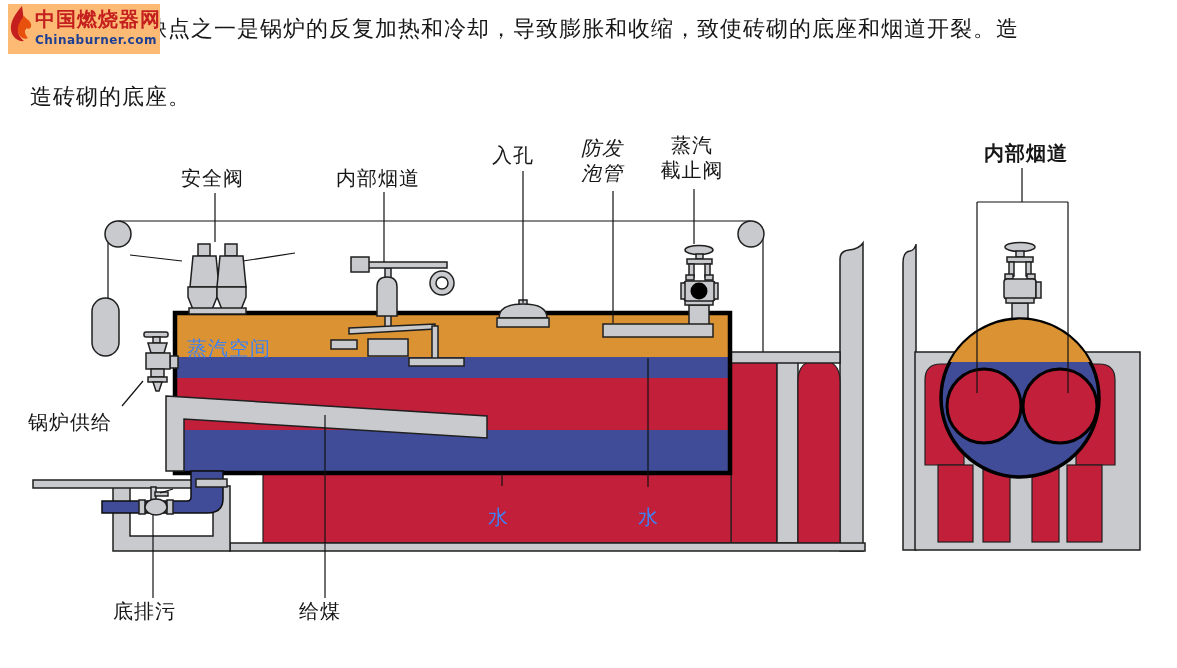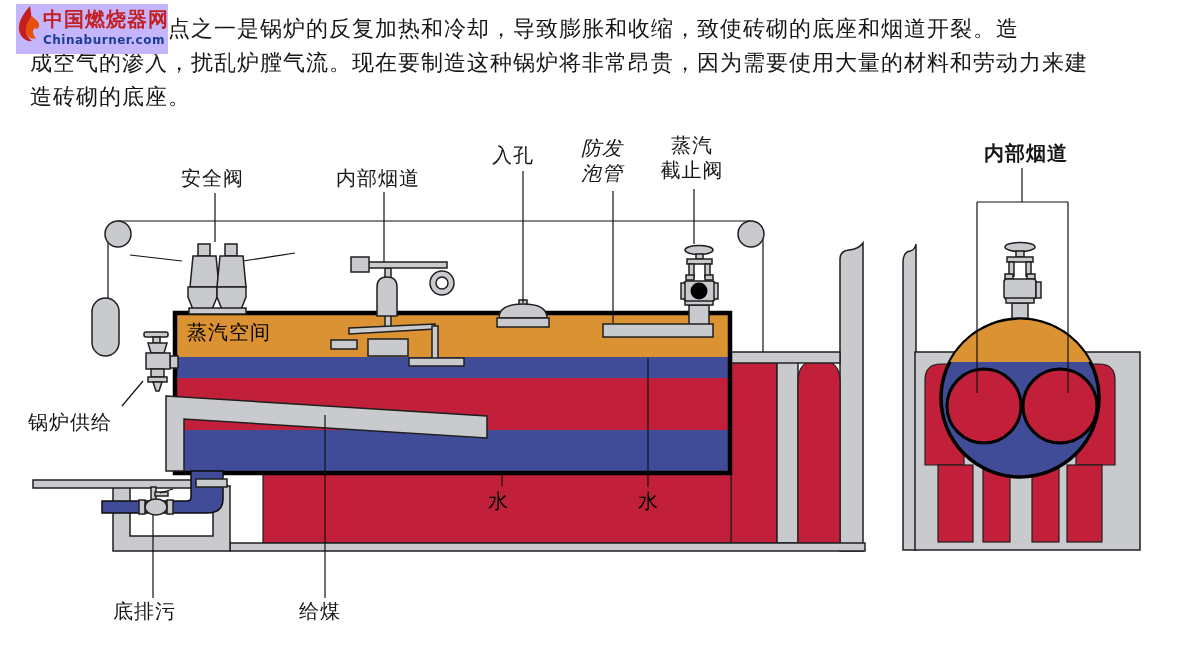--- a/index.html
+++ b/index.html
@@ -3,39 +3,38 @@
 <meta charset="utf-8">
 <style>
   html,body{margin:0;padding:0;background:#fff;}
   #canvas{position:relative;width:1177px;height:668px;background:#fff;overflow:hidden;
           font-family:"DejaVu Sans","Liberation Sans",sans-serif;}
   #art{position:absolute;left:0;top:0;}
   .introline{position:absolute;left:30px;white-space:nowrap;font-size:22px;letter-spacing:1px;
              color:#161616;line-height:34px;}
   .lbl{position:absolute;font-size:20px;letter-spacing:1px;color:#161616;white-space:pre-line;line-height:25px;}
   .lbl.center{text-align:center;}
-  .lbl.white{color:#000000;}
-  #logo{position:absolute;left:16px;top:4px;width:152px;height:50px;background:#c4b5fd;}
+  .lbl.white{color:#3b82f6;margin-top:16px;}
+  #logo{position:absolute;left:8px;top:4px;width:152px;height:50px;background:#fdba74;}
   #logo .cn{position:absolute;left:27px;top:2px;font-size:20px;font-weight:bold;color:#c41e1e;
             letter-spacing:1px;white-space:nowrap;}
   #logo .en{position:absolute;left:27px;top:29px;font-size:12px;font-weight:bold;color:#1c3f94;
             white-space:nowrap;letter-spacing:0.5px;}
   #caption{position:absolute;left:519px;top:624px;font-size:21px;letter-spacing:2px;color:#161616;}
   .gry{fill:#C9CACE;stroke:#1f1f1f;stroke-width:1.5;}
   .redS{fill:#C2203A;stroke:#1f1f1f;stroke-width:1.2;}
   .blueS{fill:#414C98;stroke:#0c0c0c;stroke-width:1.5;}
   .ln{stroke:#111;stroke-width:1.2;fill:none;}
 </style>
 </head>
 <body>
 
 <div id="canvas">
 
   <div class="introline" style="top:12px;">这种锅炉的缺点之一是锅炉的反复加热和冷却，导致膨胀和收缩，致使砖砌的底座和烟道开裂。造</div>
-  <div class="introline" style="top:46px;">成空气的渗入，扰乱炉膛气流。现在要制造这种锅炉将非常昂贵，因为需要使用大量的材料和劳动力来建</div>
   <div class="introline" style="top:80px;">造砖砌的底座。</div>
 
   <div id="logo">
     <svg width="27" height="46" viewBox="0 0 27 46">
       <path d="M14,2 C7,10 2,18 3,26 C4,33 10,38 16,37 C11,33 9,28 11,23 C12,27 16,28 18,25 C20,21 15,15 15,9 Z" fill="#c41e1e"></path>
       <path d="M16,12 C12,17 9,22 10,28 C11,33 16,36 20,34 C17,31 16,27 18,24 C21,26 24,24 23,20 C22,16 18,15 16,12 Z" fill="#e8500e"></path>
     </svg>
     <div class="cn">中国燃烧器网</div>
     <div class="en">Chinaburner.com</div>
   </div>

